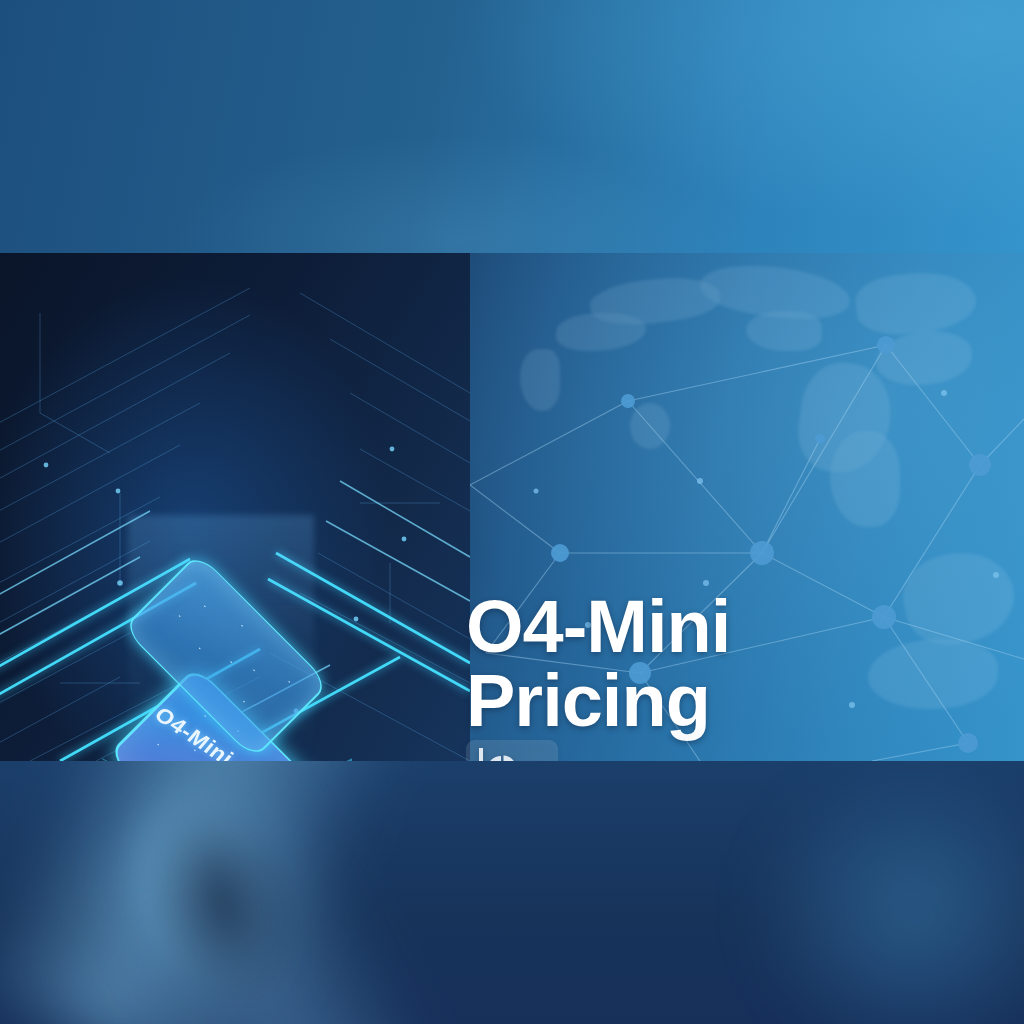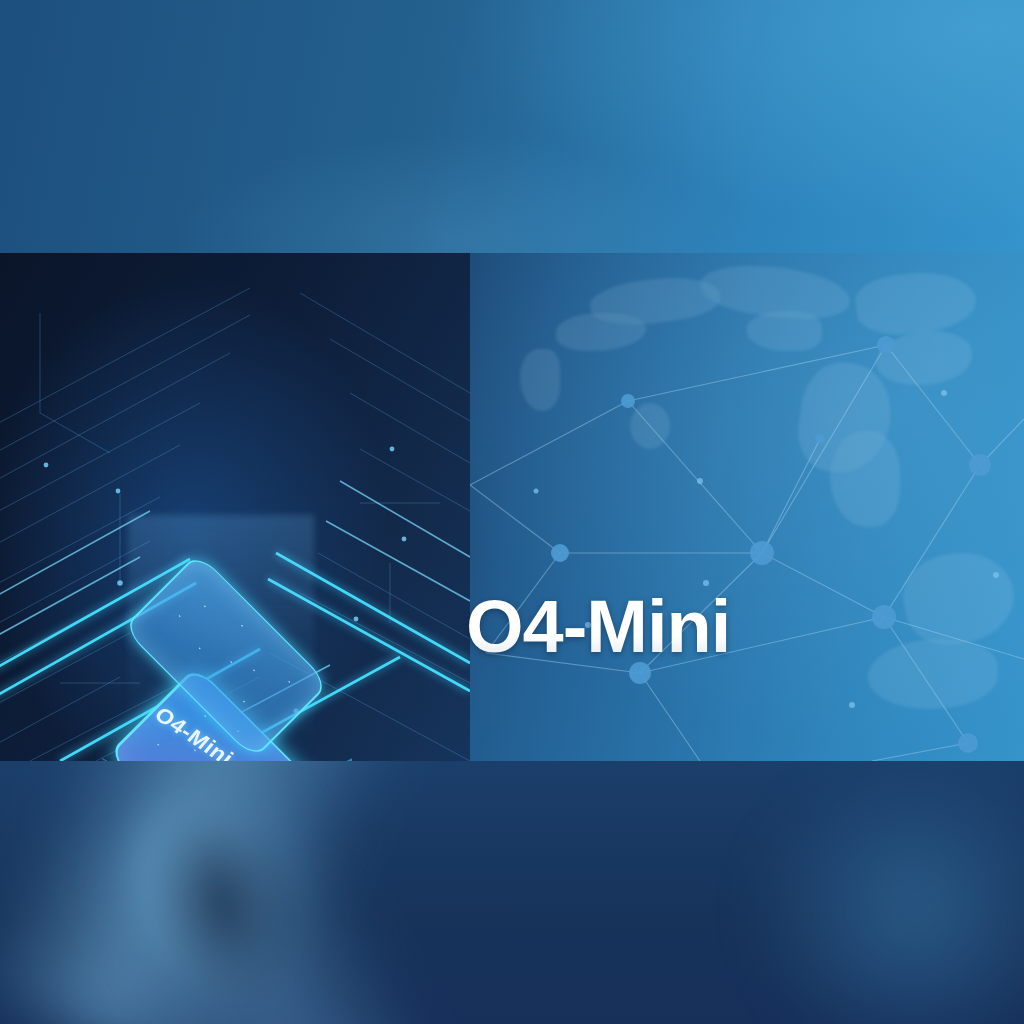--- a/index.html
+++ b/index.html
@@ -416,20 +416,32 @@
           <i style="left:16%;top:54%"></i>
             <i style="left:84%;top:24%"></i>
         </div>
       </div>
     </div>
 
     <div class="textblock">
 
       <h1 class="title">
         <span class="ln">O4-Mini</span>
+        <span class="ln title-row2">
+          <span>Pricing</span>
+          <span class="chart-icon">
+            <svg width="74" height="50" viewBox="0 0 74 50" aria-hidden="true">
+              <path d="M6 4 L6 42 L70 42" fill="none" stroke="#dfe8f0" stroke-width="4" stroke-linecap="square"></path>
+              <path d="M26 10 a14 14 0 1 0 14 14 L26 24 Z" fill="#dfe8f0"></path>
+              <path d="M28.5 9.5 L28.5 21.5 L40.5 21.5 a12 12 0 0 0 -12 -12 Z" fill="#dfe8f0"></path>
+              <rect x="44" y="26" width="8" height="12" fill="#dfe8f0"></rect>
+              <rect x="55" y="18" width="8" height="20" fill="#dfe8f0"></rect>
+            </svg>
+          </span>
+        </span>
       </h1>
 
     </div>
   </div>
 
   <div class="bottom-wash">
     <div class="bottom-streak"></div>
     <div class="bottom-streak s2"></div>
     <div class="bottom-glow-r"></div>
   </div>

